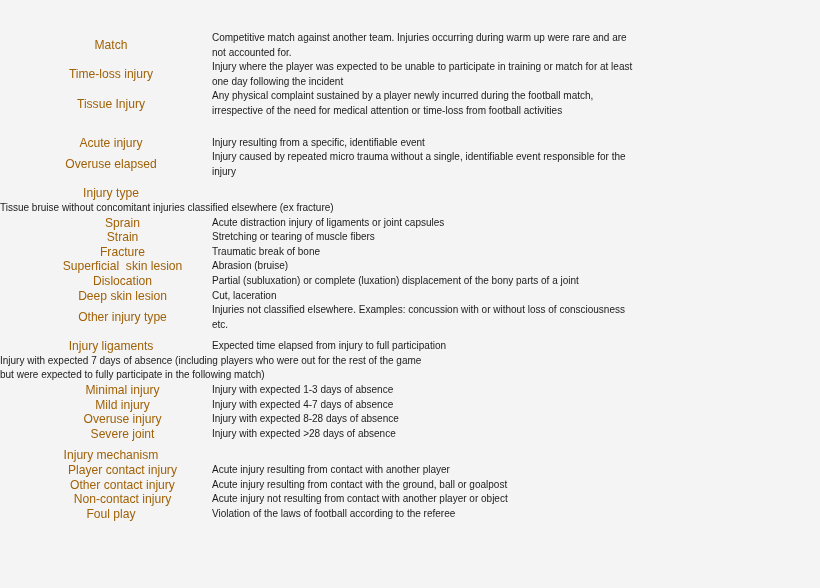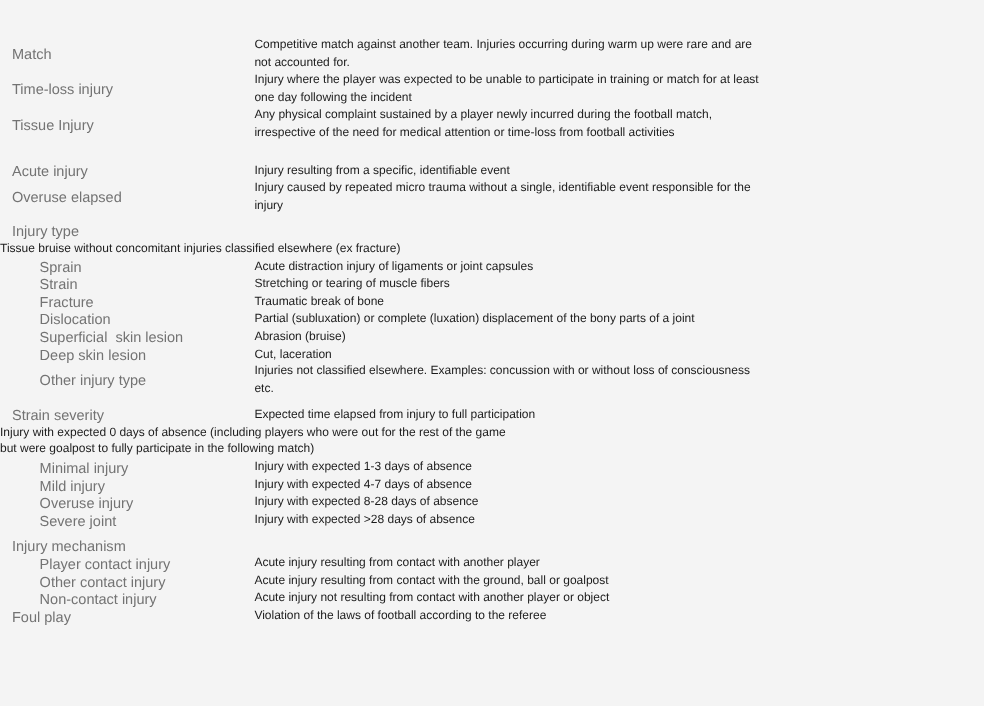--- a/index.html
+++ b/index.html
@@ -34,22 +34,23 @@
     align-items: center;
     width: 100%;
   }
 
   .def-term {
     flex: 0 0 212px;
     width: 212px;
     padding-left: 10px;
     font-size: 12.1px;
     line-height: 14.6px;
-    color: #737373;
+    color: #a16207;
     white-space: pre;
+    text-align: center;
   }
 
   .def-term.indent-1 {
     padding-left: 33px;
   }
 
   .def-desc {
     flex: 1 1 auto;
     padding-right: 14px;
     font-size: 10px;
@@ -133,57 +134,57 @@
           <p>Stretching or tearing of muscle fibers</p>
         </div>
       </div>
       <div class="def-row">
         <div class="def-term indent-1">Fracture</div>
         <div class="def-desc">
           <p>Traumatic break of bone</p>
         </div>
       </div>
       <div class="def-row">
+        <div class="def-term indent-1">Superficial  skin lesion</div>
+        <div class="def-desc">
+          <p>Abrasion (bruise)</p>
+        </div>
+      </div>
+      <div class="def-row">
         <div class="def-term indent-1">Dislocation</div>
         <div class="def-desc">
           <p>Partial (subluxation) or complete (luxation) displacement of the bony parts of a joint</p>
-        </div>
-      </div>
-      <div class="def-row">
-        <div class="def-term indent-1">Superficial  skin lesion</div>
-        <div class="def-desc">
-          <p>Abrasion (bruise)</p>
         </div>
       </div>
       <div class="def-row">
         <div class="def-term indent-1">Deep skin lesion</div>
         <div class="def-desc">
           <p>Cut, laceration</p>
         </div>
       </div>
       <div class="def-row">
         <div class="def-term indent-1">Other injury type</div>
         <div class="def-desc">
           <p>Injuries not classified elsewhere. Examples: concussion with or without loss of consciousness</p>
           <p>etc.</p>
         </div>
       </div>
     </div>
     <div class="gap-sm"></div>
     <div class="defs-group">
       <div class="def-row">
-        <div class="def-term">Strain severity</div>
+        <div class="def-term">Injury ligaments</div>
         <div class="def-desc">
           <p>Expected time elapsed from injury to full participation</p>
         </div>
       </div>
       <div class="def-row">
         <div class="def-desc">
-          <p>Injury with expected 0 days of absence (including players who were out for the rest of the game</p>
-          <p>but were goalpost to fully participate in the following match)</p>
+          <p>Injury with expected 7 days of absence (including players who were out for the rest of the game</p>
+          <p>but were expected to fully participate in the following match)</p>
         </div>
       </div>
       <div class="def-row">
         <div class="def-term indent-1">Minimal injury</div>
         <div class="def-desc">
           <p>Injury with expected 1-3 days of absence</p>
         </div>
       </div>
       <div class="def-row">
         <div class="def-term indent-1">Mild injury</div>

